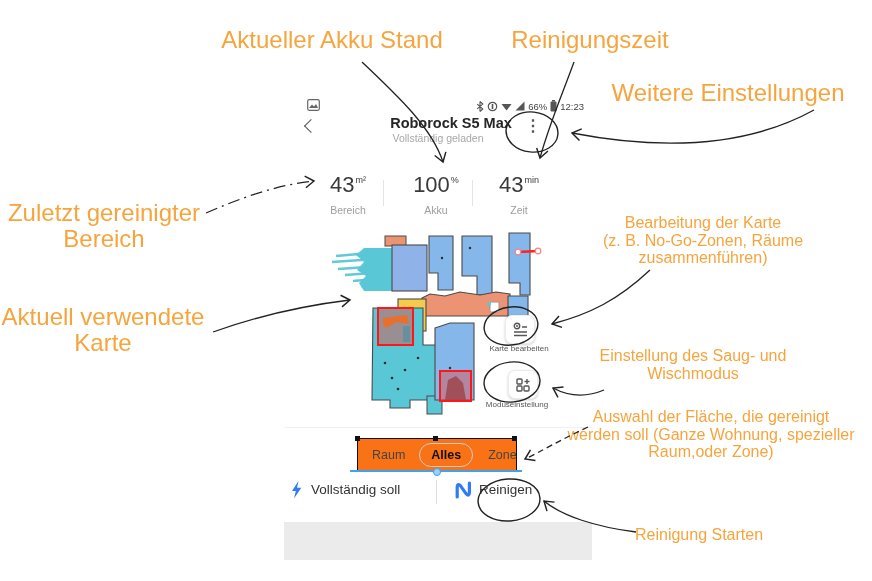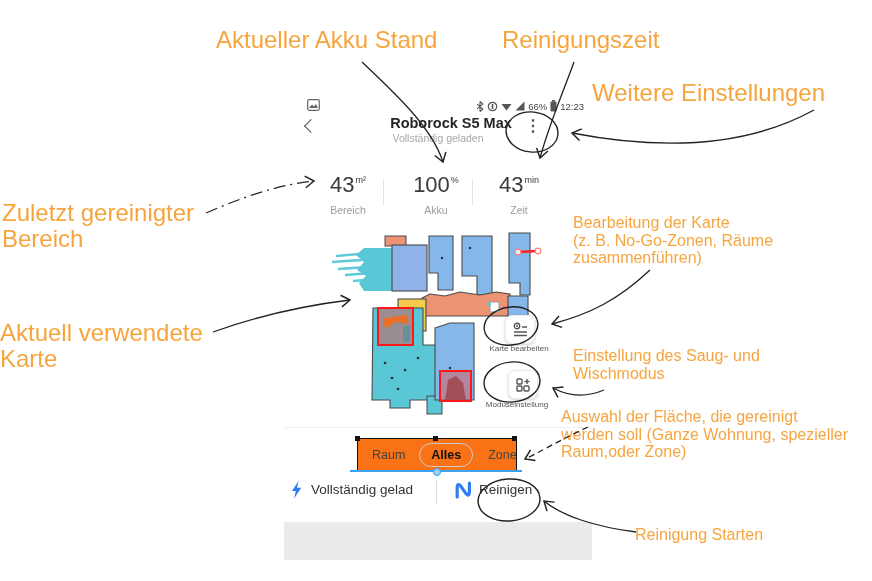--- a/index.html
+++ b/index.html
@@ -1,19 +1,19 @@
 <!DOCTYPE html>
 <html><head>
 <meta charset="utf-8">
 <style>
   html,body{margin:0;padding:0;background:#fff;}
   #canvas{position:relative;width:872px;height:581px;background:#fff;overflow:hidden;
           font-family:"Liberation Sans",sans-serif;}
   
-  .ann{position:absolute;color:#F6A53E;line-height:1.1;
+  .ann{position:absolute;color:#F6A53E;text-align:center;line-height:1.1;
        white-space:pre-line;font-family:"Liberation Sans",sans-serif;}
   .ann.big{font-size:24px;}
   .ann.small{font-size:16px;}
   
   #phone{position:absolute;left:284px;top:88px;width:308px;height:472px;background:#fff;}
   .abs{position:absolute;}
   #statusbar{position:absolute;left:0;top:10px;width:308px;height:16px;font-size:9.5px;color:#444;}
   #statusbar .right{position:absolute;right:8px;top:1px;display:flex;align-items:center;gap:3px;height:14px;}
   #header-title{position:absolute;left:13px;top:27px;width:308px;text-align:center;
                 font-size:14.5px;font-weight:bold;color:#262626;}
@@ -217,21 +217,21 @@
     <span class="handle" style="left:228px;top:348px;"></span>
     <div id="seg-blue-line"></div>
     <div id="seg-blue-dot"></div>
 
     <div id="bottom-row">
       <span class="abs nolayout" style="left:7px;top:1px;">
         <svg width="11" height="18" viewBox="0 0 11 18">
           <path d="M7.5 0 L1 10 H4.8 L3 17.5 L10.3 6.8 H6 Z" fill="#2F7CF6"></path>
         </svg>
       </span>
-      <span class="abs bottom-label" style="left:27px;top:2px;">Vollständig gelad</span>
+      <span class="abs bottom-label" style="left:27px;top:2px;">Vollständig soll</span>
       <span class="abs nolayout" style="left:171px;top:1px;">
         <svg width="17" height="18" viewBox="0 0 17 18">
           <path d="M2.2 16 V6 Q2.2 2 5.2 4.4 L11 12.6 Q14.4 16 14.4 11.4 V2" fill="none" stroke="#2F7CF6" stroke-width="3.2" stroke-linecap="round" stroke-linejoin="round"></path>
         </svg>
       </span>
       <span class="abs bottom-label" style="left:195px;top:2px;">Reinigen</span>
     </div>
     <div id="bottom-div"></div>
 
     <div id="navbar">
@@ -240,21 +240,21 @@
       
       
     </div>
   </div>
 
   <div class="ann big" style="left:216px;top:27px;width:232px;">Aktueller Akku Stand</div>
   <div class="ann big" style="left:592px;top:80px;width:272px;">Weitere Einstellungen</div>
   <div class="ann big" style="left:502px;top:27px;width:176px;">Reinigungszeit</div>
   <div class="ann big" style="left:2px;top:200px;width:204px;">Zuletzt gereinigter
 Bereich</div>
-  <div class="ann big" style="left:0px;top:320px;width:206px;">Aktuell verwendete
+  <div class="ann big" style="left:0px;top:304px;width:206px;">Aktuell verwendete
 Karte</div>
   <div class="ann small" style="left:573px;top:214px;width:260px;">Bearbeitung der Karte
 (z. B. No-Go-Zonen, Räume
 zusammenführen)</div>
   <div class="ann small" style="left:573px;top:347px;width:240px;">Einstellung des Saug- und
 Wischmodus</div>
   <div class="ann small" style="left:561px;top:408px;width:300px;">Auswahl der Fläche, die gereinigt
 werden soll (Ganze Wohnung, spezieller
 Raum,oder Zone)</div>
   <div class="ann small" style="left:635px;top:526px;width:160px;text-align:left;">Reinigung Starten</div>

